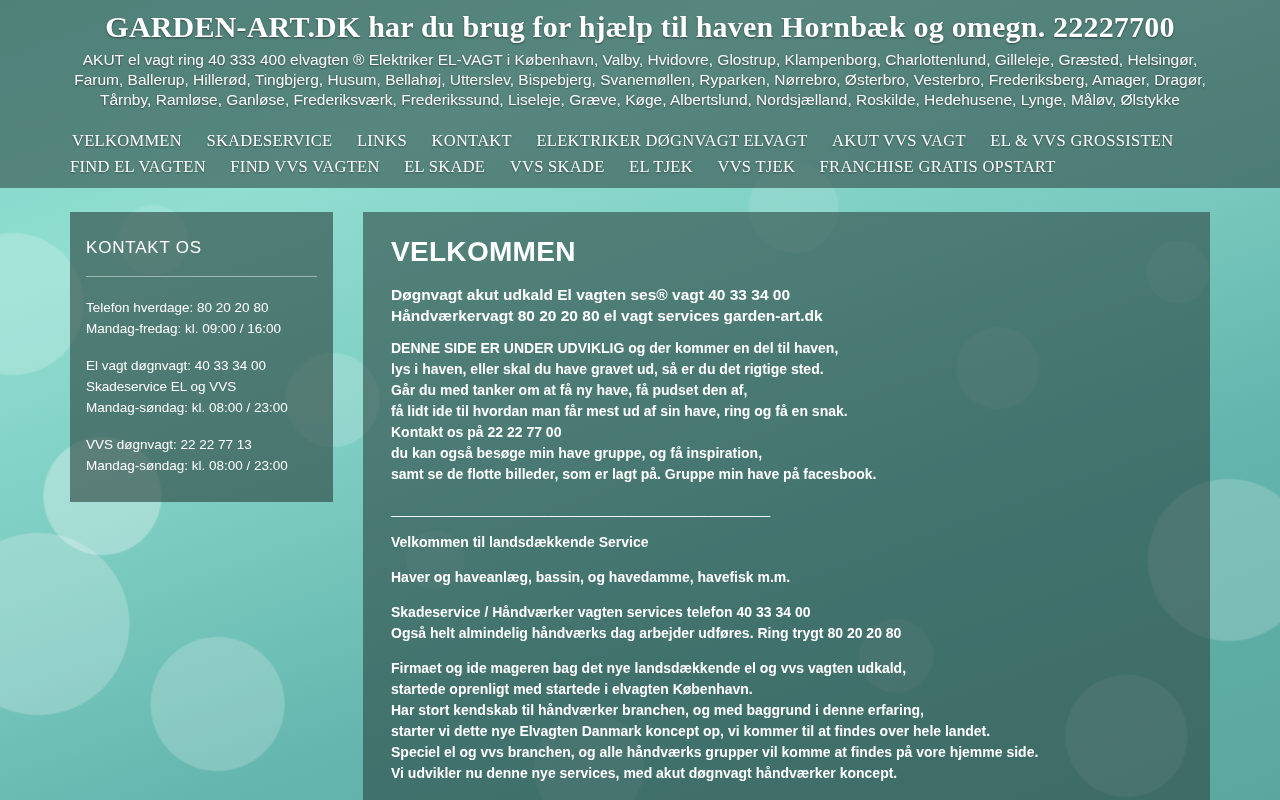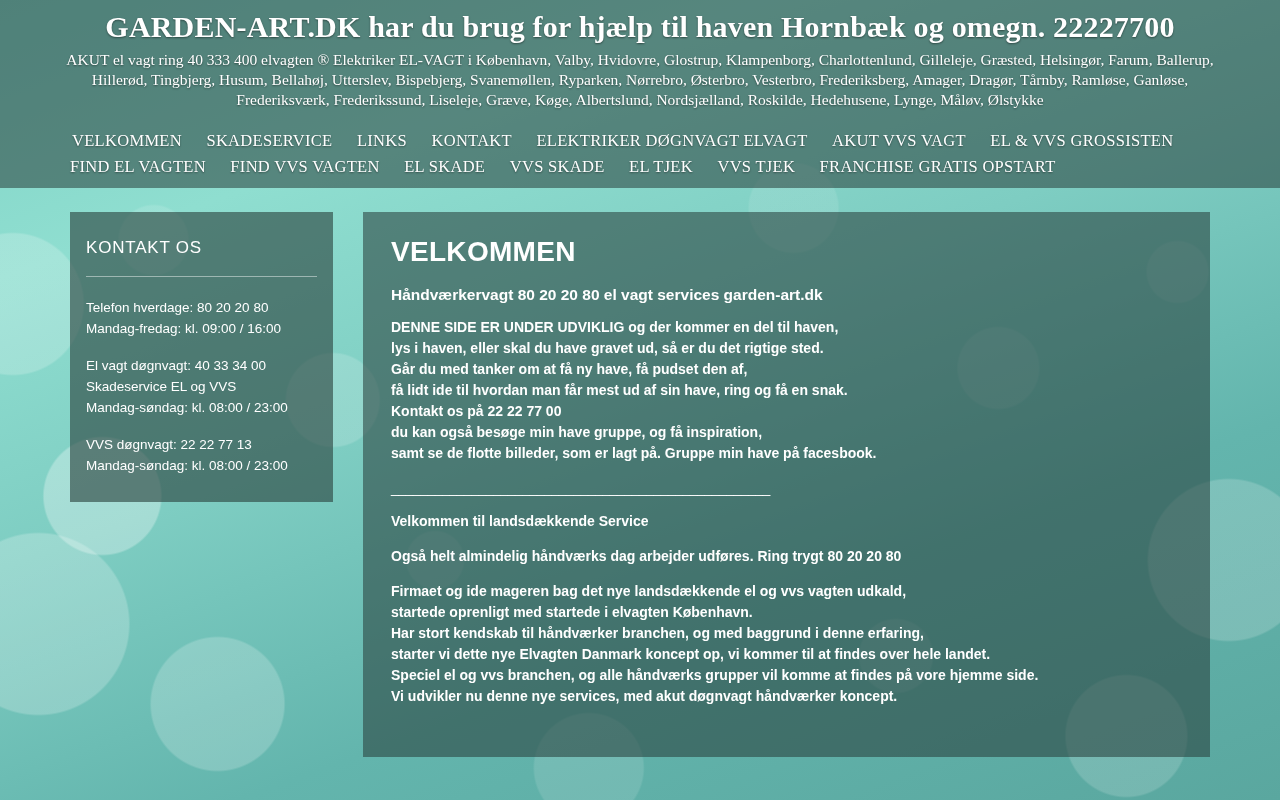--- a/index.html
+++ b/index.html
@@ -61,21 +61,21 @@
   .site-title {
     font-family: "Liberation Serif", serif;
     font-size: 30px;
     font-weight: bold;
     line-height: 38px;
     margin: 0 0 4px 0;
     letter-spacing: 0.2px;
     text-shadow: 0 1px 2px rgba(0,0,0,0.45);
   }
   .site-tagline {
-    font-family: Liberation Serif, serif;
+    font-family: Liberation Sans, sans-serif;
     font-size: 15.5px;
     line-height: 20px;
     margin: 0 auto;
     max-width: 1160px;
     text-shadow: 0 1px 2px rgba(0,0,0,0.45);
   }
 
   nav.main-nav {
     margin-top: 18px;
     padding-bottom: 8px;
@@ -220,41 +220,46 @@
       <div class="sidebar-block">
         <div>VVS døgnvagt: 22 22 77 13</div>
         <div>Mandag-søndag: kl. 08:00 / 23:00</div>
       </div>
     </aside>
 
     <main class="main-panel">
       <h2 class="main-title">VELKOMMEN</h2>
 
       <div class="main-sub">
+        <div>Døgnvagt akut udkald El vagten ses® vagt 40 33 34 00</div>
         <div>Håndværkervagt 80 20 20 80 el vagt services garden-art.dk</div>
       </div>
 
       <div class="para">
         <div>DENNE SIDE ER UNDER UDVIKLIG og der kommer en del til haven,</div>
         <div>lys i haven, eller skal du have gravet ud, så er du det rigtige sted.</div>
         <div>Går du med tanker om at få ny have, få pudset den af,</div>
         <div>få lidt ide til hvordan man får mest ud af sin have, ring og få en snak.</div>
         <div>Kontakt os på 22 22 77 00</div>
         <div>du kan også besøge min have gruppe, og få inspiration,</div>
         <div>samt se de flotte billeder, som er lagt på. Gruppe min have på facesbook.</div>
       </div>
 
       <div class="divider-line">____________________________________________________</div>
 
       <div class="para">
         <div>Velkommen til landsdækkende Service</div>
       </div>
 
-
-      <div class="para">
+      <div class="para">
+        <div>Haver og haveanlæg, bassin, og havedamme, havefisk m.m.</div>
+      </div>
+
+      <div class="para">
+        <div>Skadeservice / Håndværker vagten services telefon 40 33 34 00</div>
         <div>Også helt almindelig håndværks dag arbejder udføres. Ring trygt 80 20 20 80</div>
       </div>
 
       <div class="para">
         <div>Firmaet og ide mageren bag det nye landsdækkende el og vvs vagten udkald,</div>
         <div>startede oprenligt med startede i elvagten København.</div>
         <div>Har stort kendskab til håndværker branchen, og med baggrund i denne erfaring,</div>
         <div>starter vi dette nye Elvagten Danmark koncept op, vi kommer til at findes over hele landet.</div>
         <div>Speciel el og vvs branchen, og alle håndværks grupper vil komme at findes på vore hjemme side.</div>
         <div>Vi udvikler nu denne nye services, med akut døgnvagt håndværker koncept.</div>

